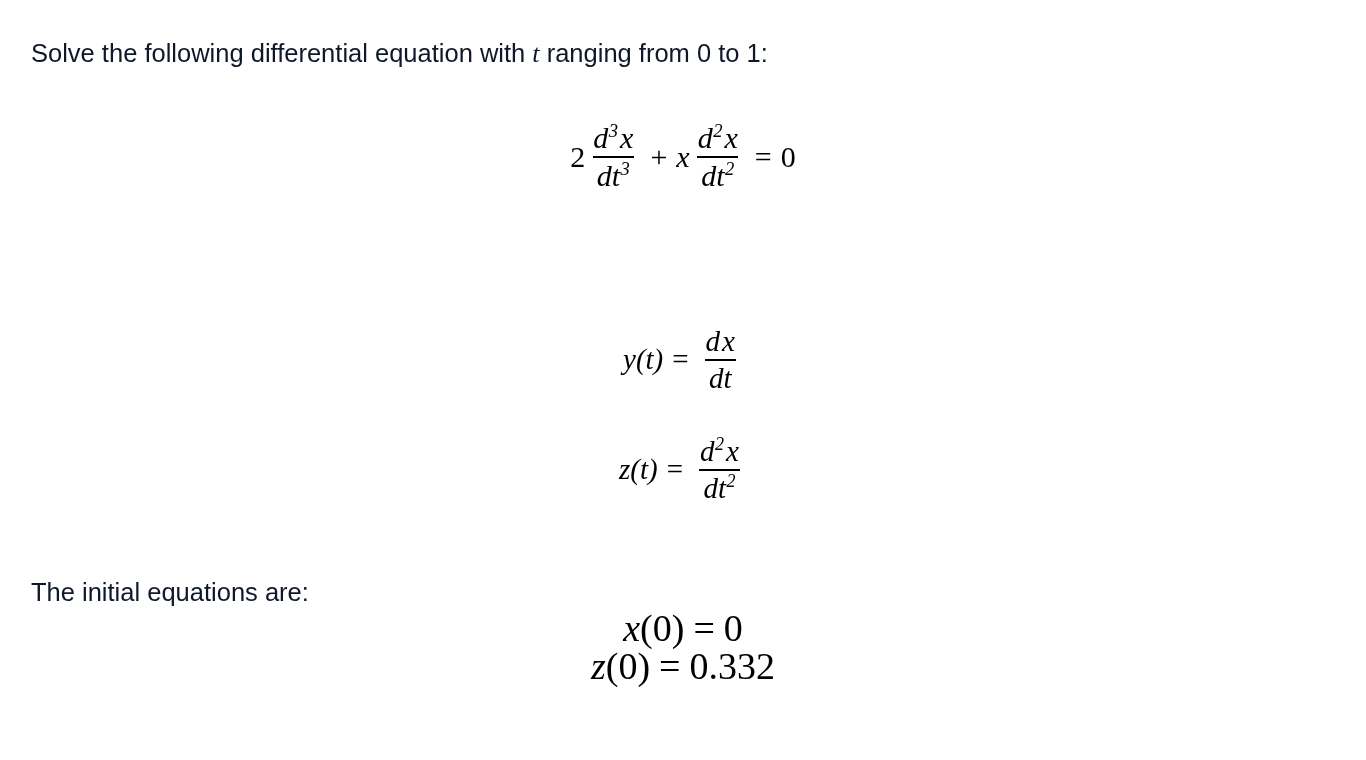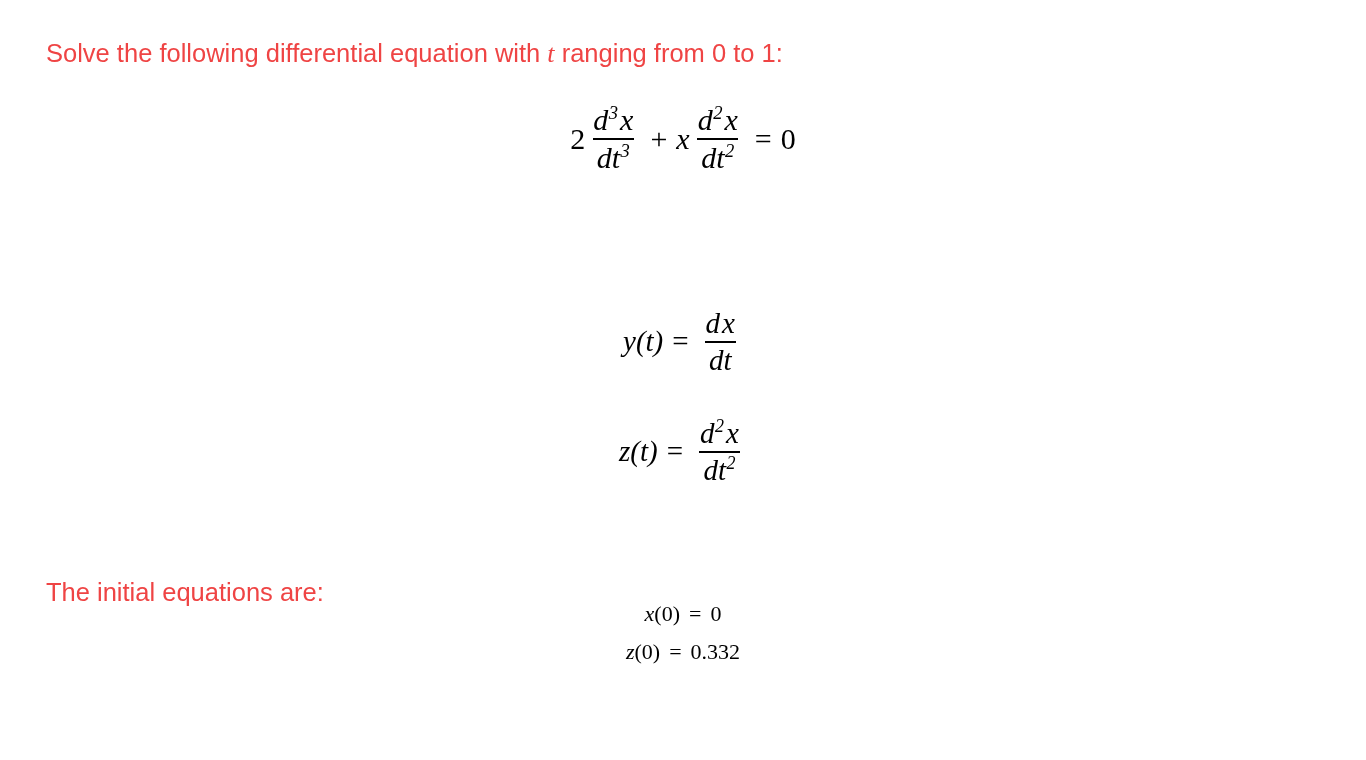--- a/index.html
+++ b/index.html
@@ -20,25 +20,25 @@
     position: absolute;
     left: 0; top: 0;
     width: 1366px;
     height: 760px;
     background: #ffffff;
   }
 
   
   .prose {
     position: absolute;
-    left: 46px;
+    left: 31px;
     width: 1250px;
     font-size: 25.5px;
     line-height: 40px;
-    color: #ef4444;
+    color: #0f172a;
     font-family: "Liberation Sans", sans-serif;
   }
   .prose.justified {
     text-align: justify;
     text-align-last: left;
   }
   .mathvar {
     font-family: "Liberation Serif", serif;
     font-style: italic;
     font-size: 26px;
@@ -71,21 +71,21 @@
     font-style: normal;
     font-family: "Liberation Serif", serif;
     margin: 0 9px;
   }
   .frac {
     display: inline-flex;
     flex-direction: column;
     align-items: center;
     justify-content: center;
     vertical-align: middle;
-    margin: 0 4px;
+    margin: 18px 4px;
     line-height: 1.06;
   }
   .frac .num {
     padding: 0 4px 2px 4px;
   }
   .frac .den {
     border-top: 2.2px solid #000;
     padding: 2px 4px 0 4px;
   }
   sup.ex {
@@ -98,21 +98,21 @@
   }
   .thin { margin-left: 2px; }
 
   
   #line-intro      { top: 33px; }
   #eq-main         { top: 104px; font-size: 30px; }
   #para-rewrite    { top: 228px; }
   #eq-sub-y        { top: 308px; font-size: 29px; }
   #eq-sub-z        { top: 418px; font-size: 29px; }
   #line-initial    { top: 572px; }
-  #ic-block        { top: 595px; font-size: 22px; }
+  #ic-block        { top: 609px; font-size: 38px; }
 
   .ic-line {
     display: block;
     text-align: center;
     line-height: 38px;
     font-family: "Liberation Serif", serif;
     white-space: nowrap;
   }
 </style>
 </head>

